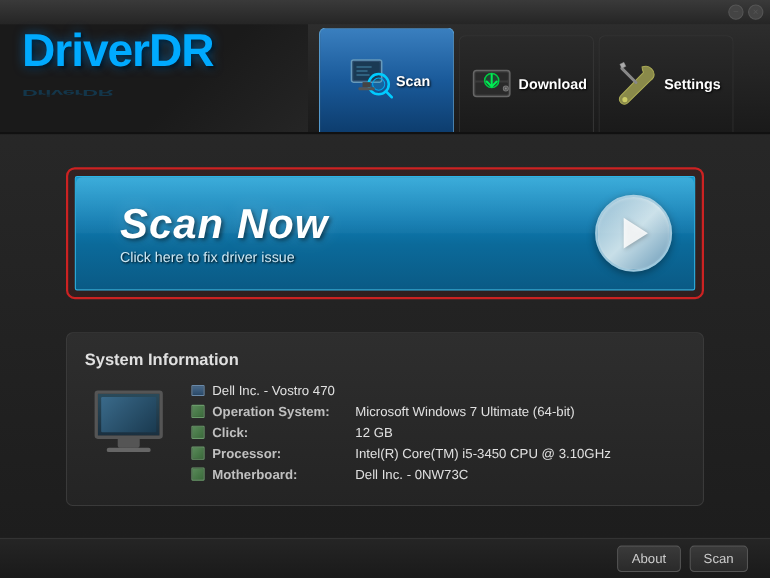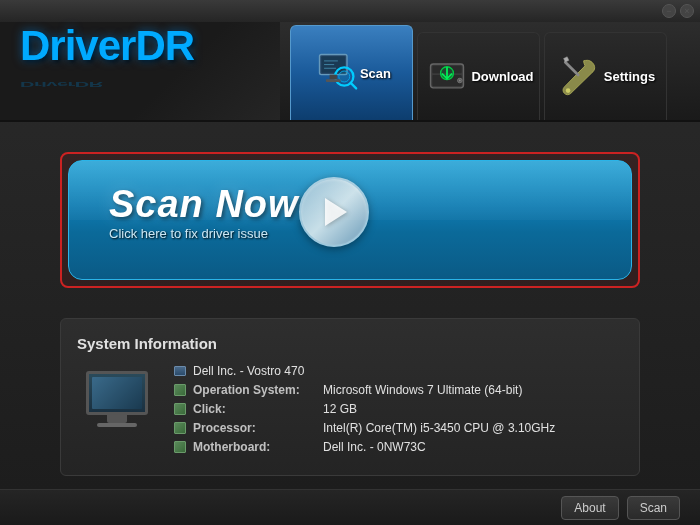--- a/index.html
+++ b/index.html
@@ -140,23 +140,24 @@
       border: 2px solid #cc2222;
       border-radius: 8px;
       padding: 6px;
       background: rgba(180,0,0,0.1);
       margin-bottom: 30px;
     }
 
     .scan-now-btn {
       display: flex;
       align-items: center;
+      justify-content: space-between;
       background: linear-gradient(to bottom, #1a9ed4 0%, #0e7ab0 40%, #0b6a9a 60%, #0a5a85 100%);
-      border-radius: 14px;
-      padding: 16px 20px 32px 40px;
+      border-radius: 2px;
+      padding: 16px 20px 16px 40px;
       cursor: pointer;
       border: 1px solid #2ab4e8;
       position: relative;
       overflow: hidden;
     }
 
     .scan-now-btn::before {
       content: '';
       position: absolute;
       top: 0; left: 0; right: 0;

